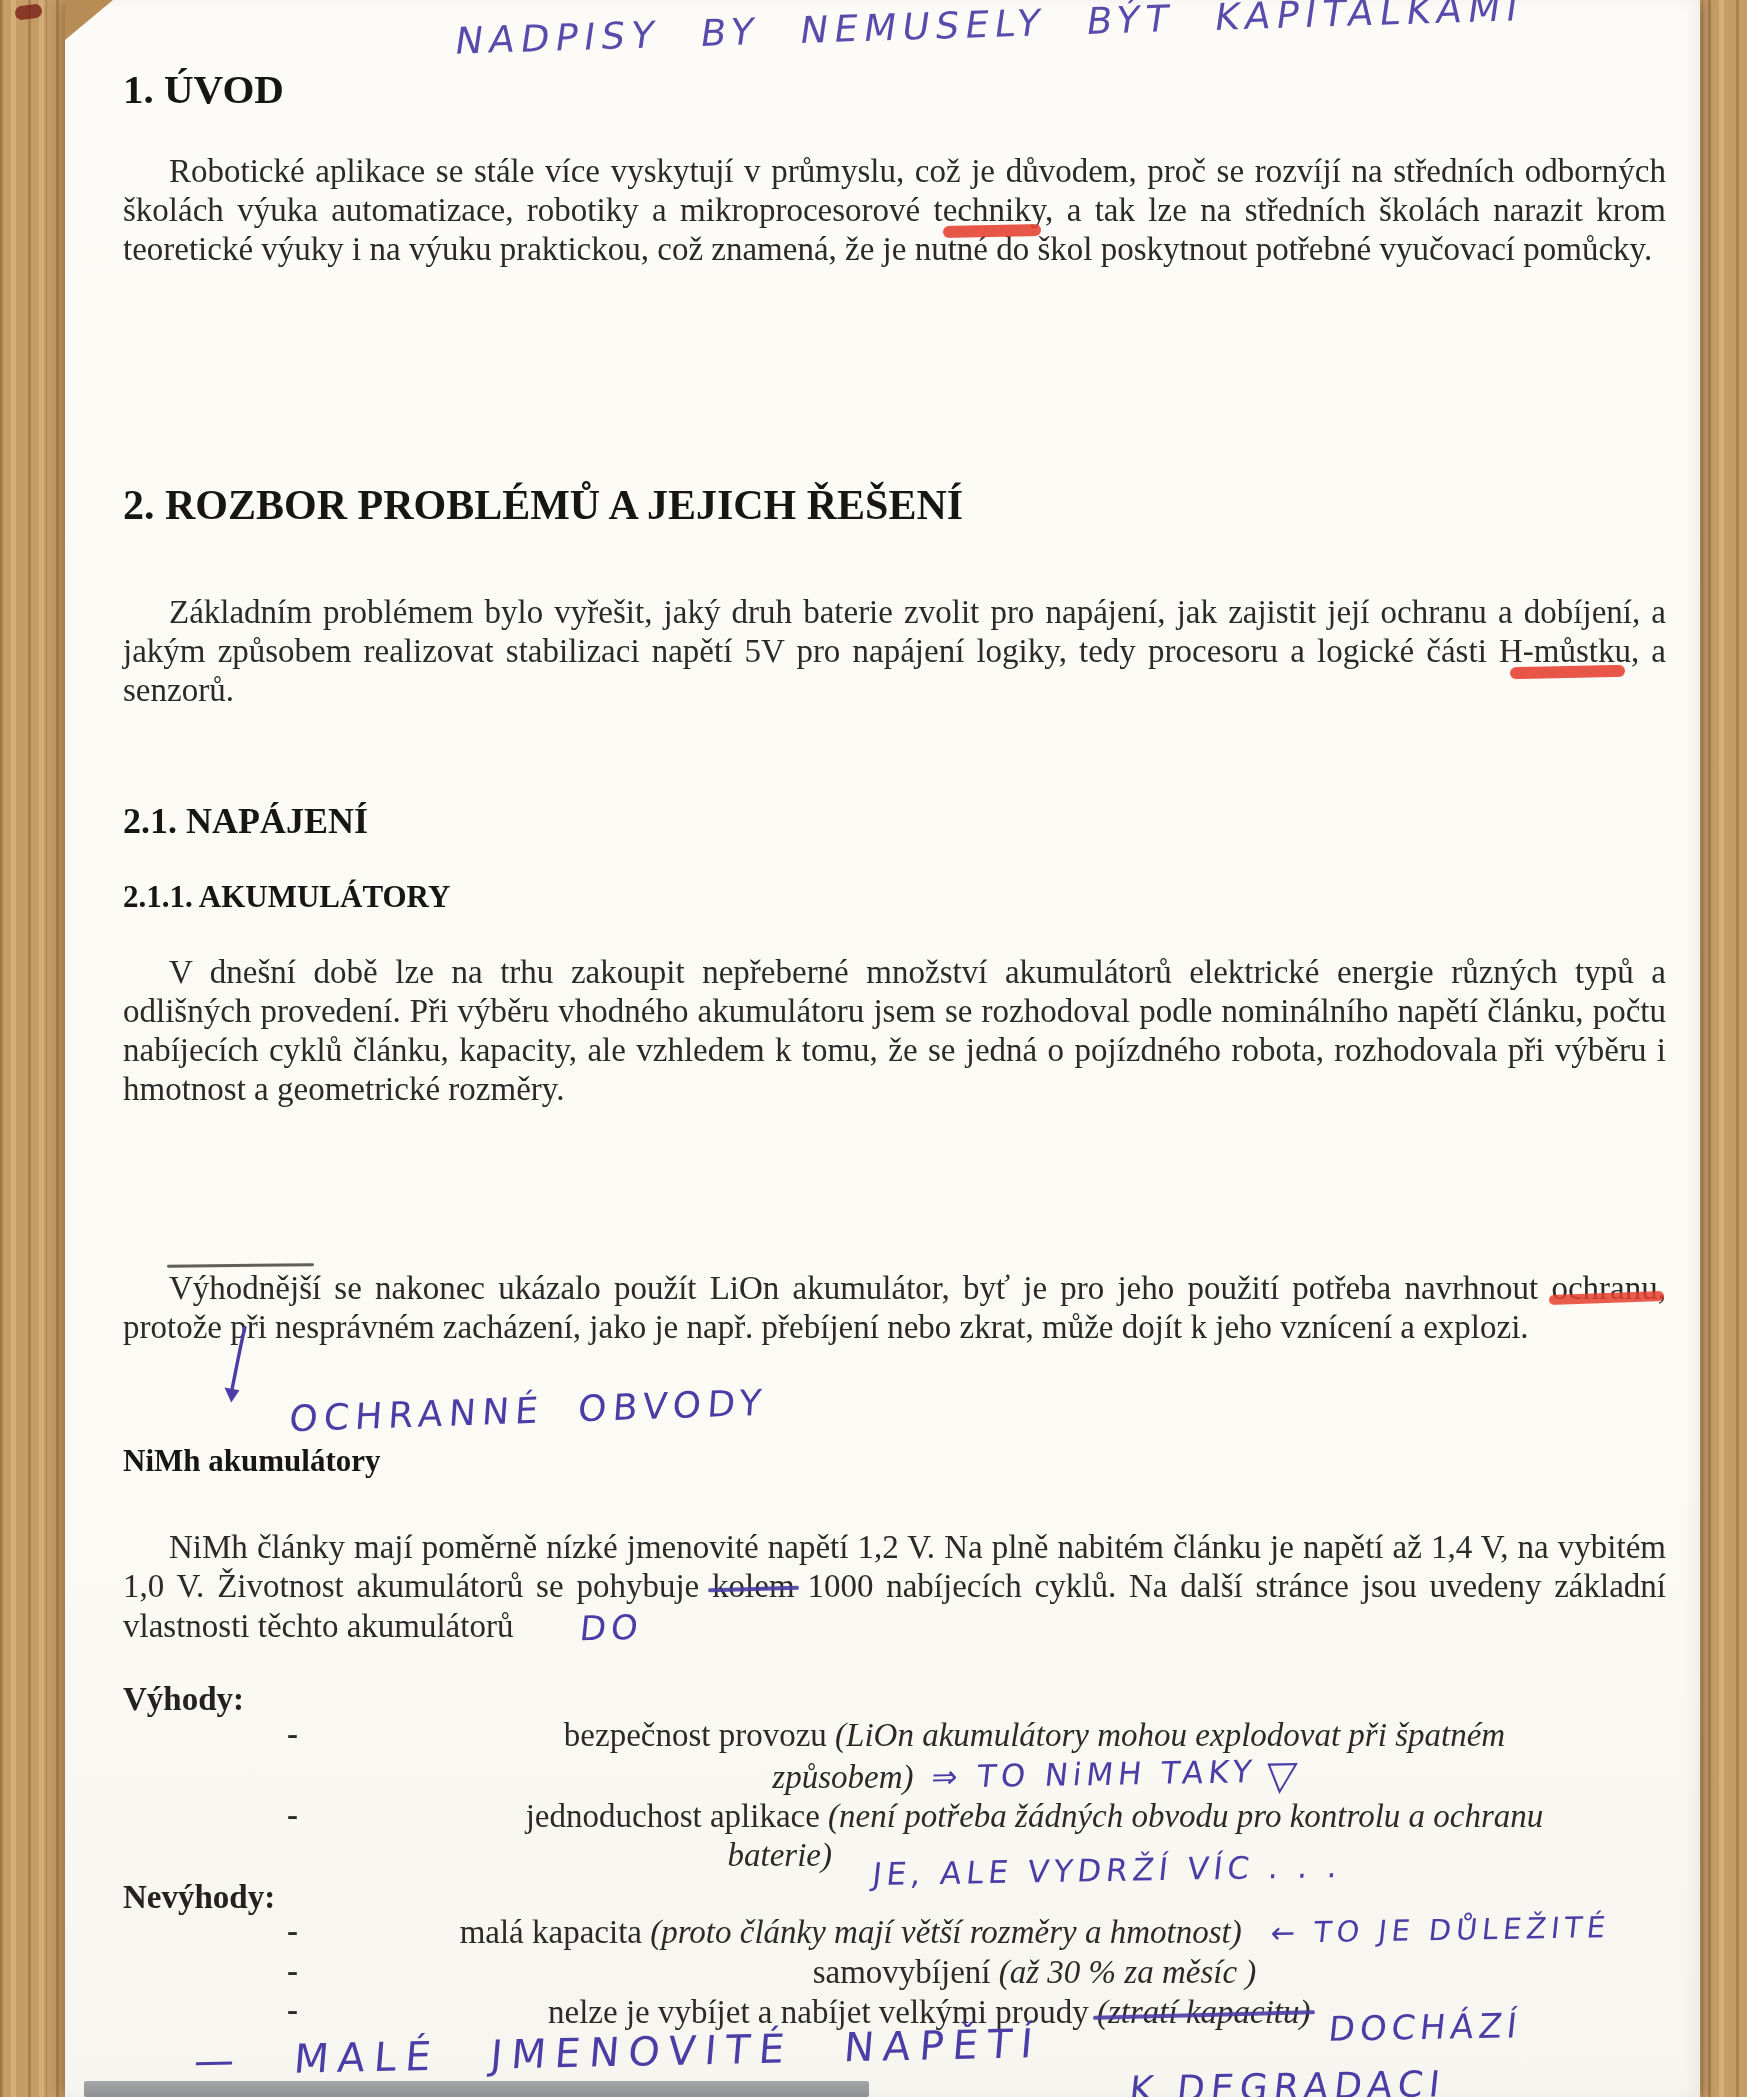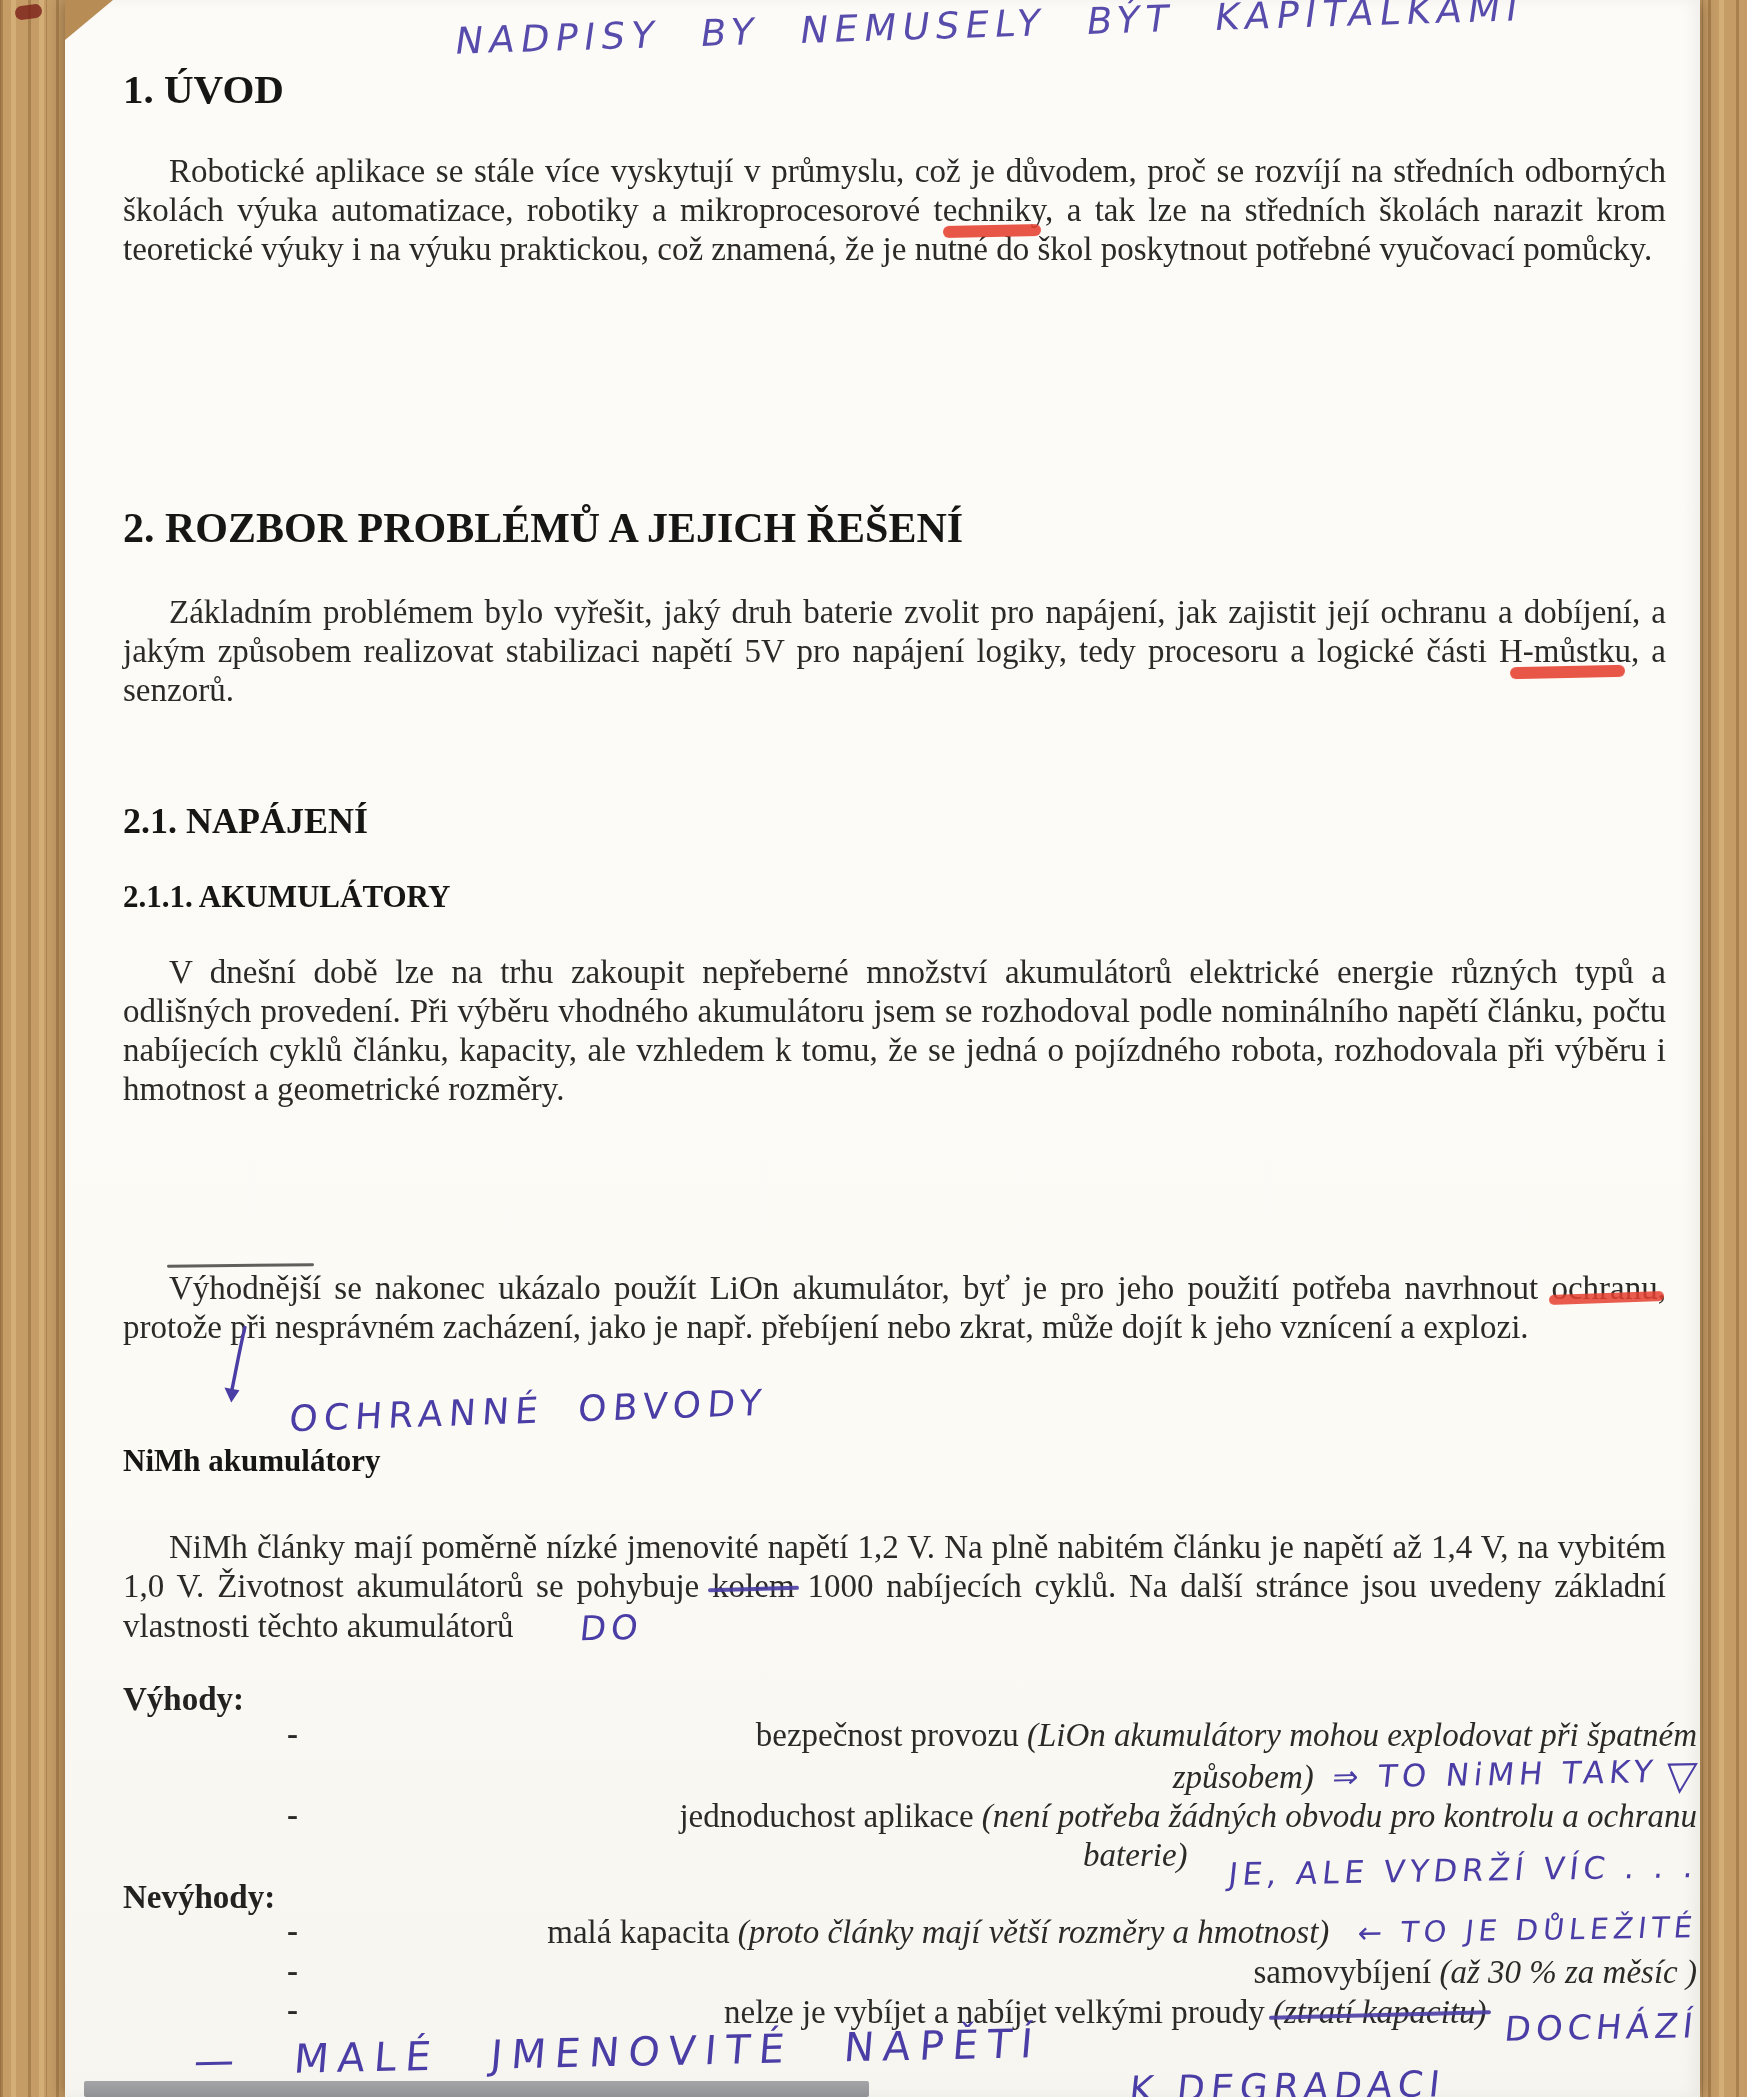--- a/index.html
+++ b/index.html
@@ -69,21 +69,21 @@
     display:inline-block; transform:skewX(-7deg) rotate(-1deg); white-space:nowrap;
   }
   .hw-top{font-size:37px; letter-spacing:6.1px; word-spacing:23px; transform:skewX(-10deg) rotate(-1.8deg); opacity:.92;}
   .hw-ochranne{font-size:36px; letter-spacing:6.1px; word-spacing:16.4px; transform:skewX(-6deg) rotate(-2deg);}
   .hw-inline{position:relative; font-size:31px; letter-spacing:4.8px;}
   .hw-male{font-size:40px; letter-spacing:9px; word-spacing:29px; transform:skewX(-6deg) rotate(-1.2deg);}
   .overline-mark{position:absolute; height:3.4px; background:#3a3835; transform:rotate(-.6deg); border-radius:1.4px; opacity:.8;}
   
   .li{position:relative; padding-left:249px; width:1325px; color:#2b2a28; font-size:33px; line-height:39px;}
   .li .bullet{position:absolute; left:164px; top:-1.4px; font-weight:bold;}
-  .line{display:block; text-align:right;}
+  .line{display:block; text-align:center;}
   .grey-strip{
     position:absolute; left:19px; top:2081px; width:785px; height:16.4px;
     background:linear-gradient(180deg,#9a9c9f,#84868a); border-radius:2px; opacity:.9;
   }
   .arrow-svg{position:absolute;}
 </style>
 </head>
 <body>
 
 <div class="wood-mark"></div>
@@ -91,21 +91,21 @@
 <div class="paper">
   <div class="corner-wood"></div>
 
   <div class="blk hw hw-top" style="left:393px; top:2.7px;">NADPISY BY NEMUSELY BÝT KAPITÁLKAMI</div>
 
   <div class="blk hsans h1" style="top:68px;">1. ÚVOD</div>
 
   <div class="blk serif indent" style="top:152px;"><span>Robotické aplikace se stále více vyskytují v průmyslu, což je důvodem, proč se rozvíjí na středních odborných školách výuka automatizace, robotiky a mikroprocesorové </span><span class="redmark">techniky,</span><span> a tak lze na středních školách narazit krom teoretické výuky i na výuku praktickou, což znamená, že je nutné do škol poskytnout potřebné vyučovací pomůcky.</span></div>
 
 
-  <div class="blk hsans h2" style="top:506px;">2. ROZBOR PROBLÉMŮ A JEJICH ŘEŠENÍ</div>
+  <div class="blk hsans h2" style="top:483px;">2. ROZBOR PROBLÉMŮ A JEJICH ŘEŠENÍ</div>
 
   <div class="blk serif indent" style="top:593px;"><span>Základním problémem bylo vyřešit, jaký druh baterie zvolit pro napájení, jak zajistit její ochranu a dobíjení, a jakým způsobem realizovat stabilizaci napětí 5V pro napájení logiky, tedy procesoru a logické části </span><span class="redmark">H-můstku,</span><span> a senzorů.</span></div>
 
   <div class="blk hsans h3" style="top:803px;">2.1. NAPÁJENÍ</div>
 
   <div class="blk hsans h4" style="top:881px;">2.1.1. AKUMULÁTORY</div>
 
   <div class="blk serif indent" style="top:953px;">V dnešní době lze na trhu zakoupit nepřeberné množství akumulátorů elektrické energie různých typů a odlišných provedení. Při výběru vhodného akumulátoru jsem se rozhodoval podle nominálního napětí článku, počtu nabíjecích cyklů článku, kapacity, ale vzhledem k tomu, že se jedná o pojízdného robota, rozhodovala při výběru i hmotnost a geometrické rozměry.</div>
 
 

